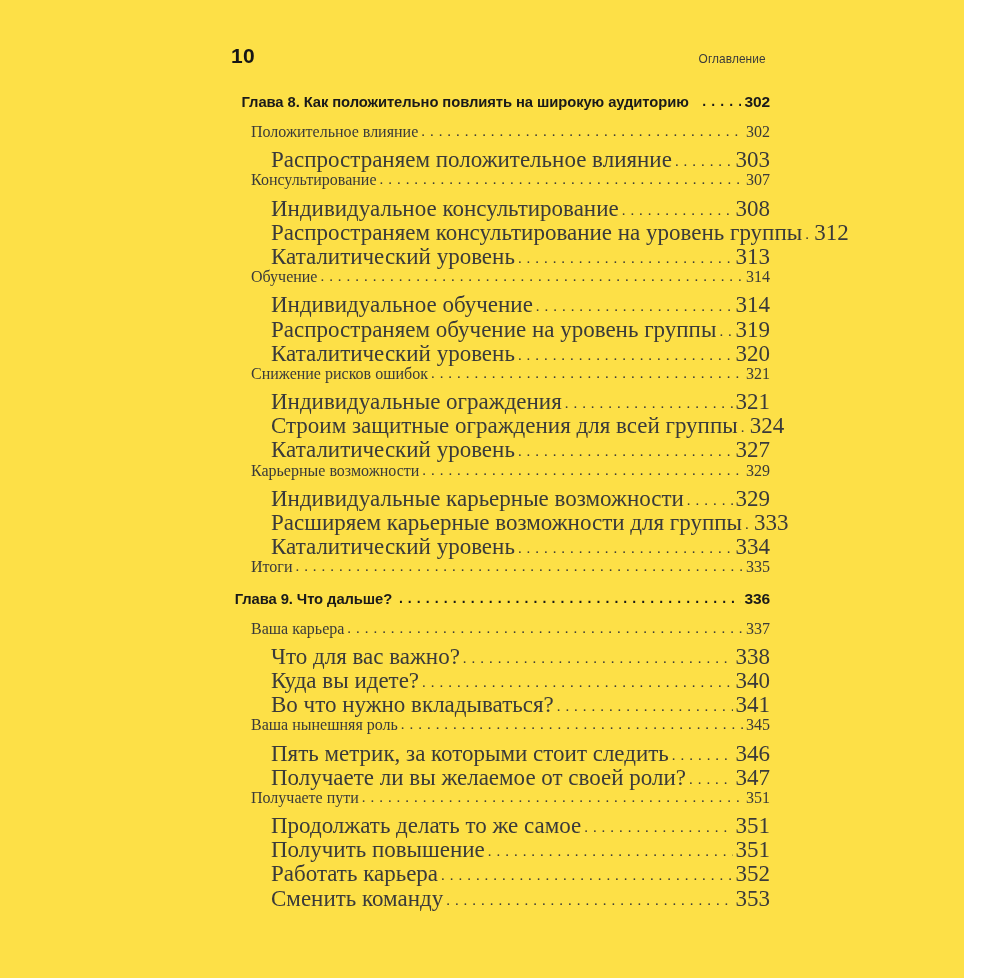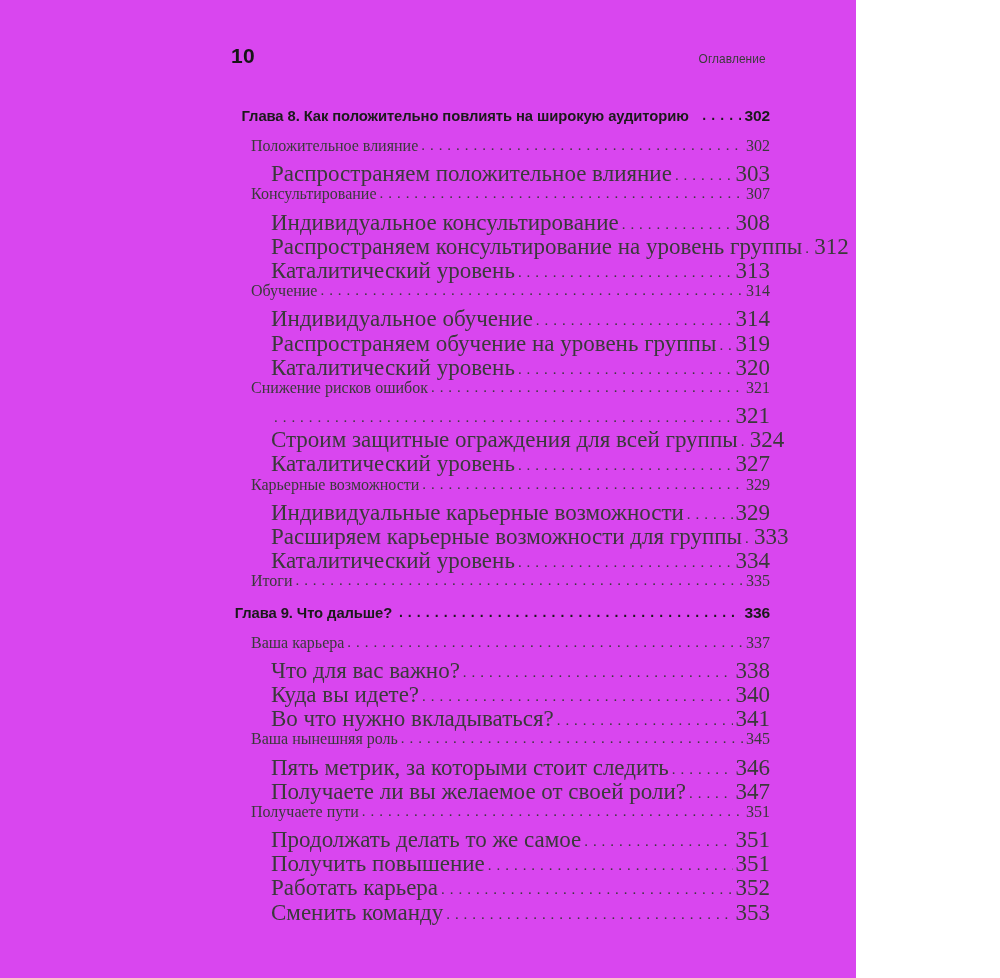--- a/index.html
+++ b/index.html
@@ -2,23 +2,23 @@
 <html><head>
 <meta charset="utf-8">
 <style>
   html, body {
     margin: 0;
     padding: 0;
     background: #ffffff;
   }
   .page {
     position: relative;
-    width: 856px;
+    width: 964px;
     height: 978px;
-    background: #d946ef;
+    background: #fde047;
     overflow: hidden;
     font-family: "Liberation Serif", "DejaVu Serif", serif;
   }
 
   
   .running-head {
     position: absolute;
     left: 231px;
     top: 44px;
     width: 539px;
@@ -40,21 +40,21 @@
     color: #3b3b3b;
     transform: scaleX(0.88);
     transform-origin: right baseline;
     letter-spacing: 0.1px;
   }
 
   
   .toc {
     position: absolute;
     left: 231px;
-    top: 100px;
+    top: 86px;
     width: 539px;
   }
 
   .toc-entry {
     display: flex;
     align-items: baseline;
     width: 100%;
     box-sizing: border-box;
     color: #3a3a3a;
   }
@@ -180,20 +180,21 @@
           <span class="entry-title">Каталитический уровень</span>
           <span class="leader"></span>
           <span class="entry-page">320</span>
         </div>
         <div class="toc-entry level-1">
           <span class="entry-title">Снижение рисков ошибок</span>
           <span class="leader"></span>
           <span class="entry-page">321</span>
         </div>
         <div class="toc-entry level-2">
+          <span class="entry-title">Индивидуальные ограждения</span>
           <span class="leader"></span>
           <span class="entry-page">321</span>
         </div>
         <div class="toc-entry level-2">
           <span class="entry-title">Строим защитные ограждения для всей группы</span>
           <span class="leader"></span>
           <span class="entry-page">324</span>
         </div>
         <div class="toc-entry level-2">
           <span class="entry-title">Каталитический уровень</span>

